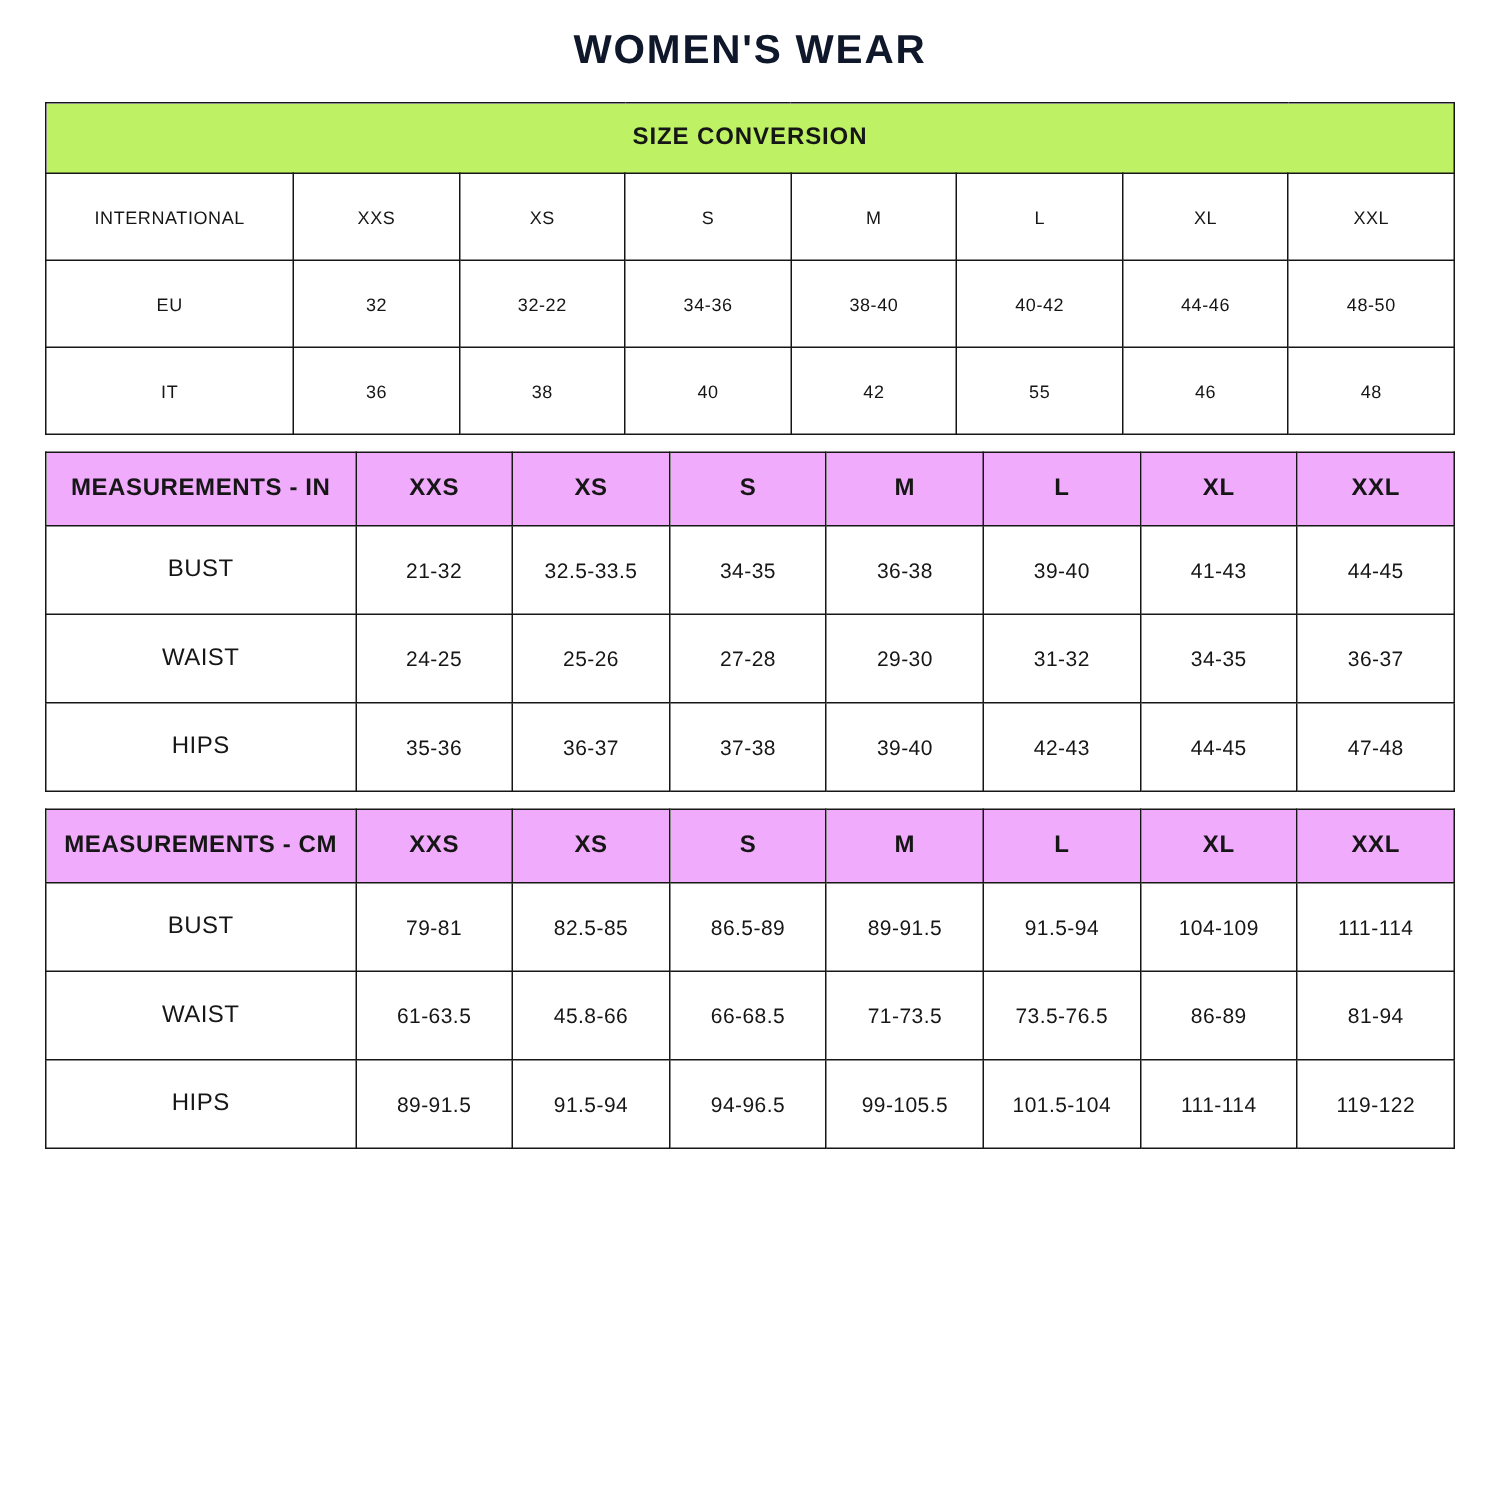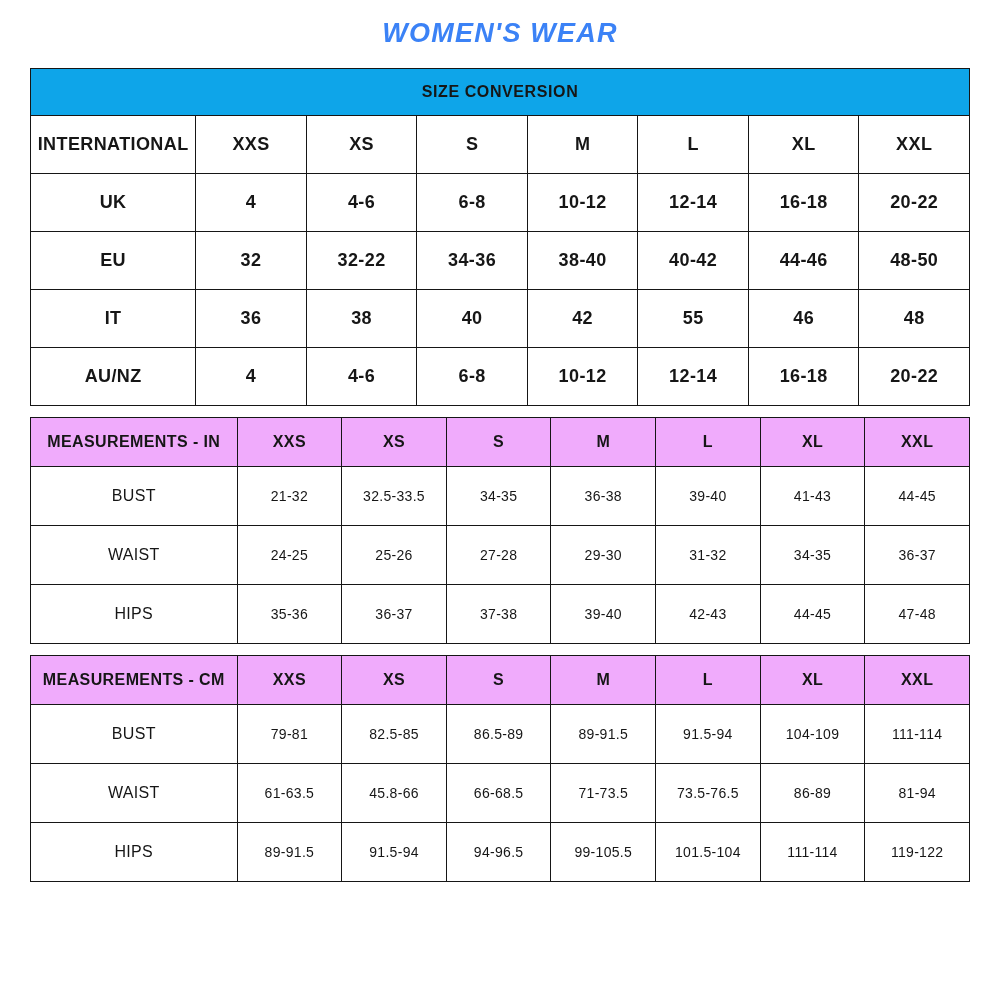--- a/index.html
+++ b/index.html
@@ -11,50 +11,49 @@
     color: #161616;
     overflow: hidden;
   }
   .page { padding: 12px 30px 0 30px; }
   .page-title {
     text-align: center;
     font-size: 27px;
     font-weight: 700;
     letter-spacing: 1.2px;
     margin: 6px 0 19px 0;
-    color: #3b82f6;
-    font-style: italic;
+    color: #0f172a;
   }
   table.tbl {
     width: 100%;
     border-collapse: collapse;
     table-layout: fixed;
     margin-bottom: 11px;
   }
   .tbl th, .tbl td {
     border: 1.5px solid #161616;
     text-align: center;
     vertical-align: middle;
     padding: 0 4px;
     overflow: hidden;
     white-space: nowrap;
   }
   
   .size-tbl .title-cell {
-    background: #0ea5e9;
+    background: #bef264;
     font-weight: 700;
     font-size: 16px;
     letter-spacing: 0.6px;
     height: 46px;
   }
   .size-tbl td {
     height: 57px;
-    font-size: 18px;
+    font-size: 12px;
     letter-spacing: 0.4px;
-    font-weight: 700;
+    font-weight: 400;
   }
   
   .meas-tbl th {
     background: #f0abfc;
     font-weight: 700;
     font-size: 16px;
     letter-spacing: 0.4px;
     height: 48px;
   }
   .meas-tbl td {
@@ -87,58 +86,38 @@
       <td>INTERNATIONAL</td>
       <td>XXS</td>
       <td>XS</td>
       <td>S</td>
       <td>M</td>
       <td>L</td>
       <td>XL</td>
       <td>XXL</td>
     </tr>
     <tr>
-      <td>UK</td>
-      <td>4</td>
-      <td>4-6</td>
-      <td>6-8</td>
-      <td>10-12</td>
-      <td>12-14</td>
-      <td>16-18</td>
-      <td>20-22</td>
-    </tr>
-    <tr>
       <td>EU</td>
       <td>32</td>
       <td>32-22</td>
       <td>34-36</td>
       <td>38-40</td>
       <td>40-42</td>
       <td>44-46</td>
       <td>48-50</td>
     </tr>
     <tr>
       <td>IT</td>
       <td>36</td>
       <td>38</td>
       <td>40</td>
       <td>42</td>
       <td>55</td>
       <td>46</td>
       <td>48</td>
-    </tr>
-    <tr>
-      <td>AU/NZ</td>
-      <td>4</td>
-      <td>4-6</td>
-      <td>6-8</td>
-      <td>10-12</td>
-      <td>12-14</td>
-      <td>16-18</td>
-      <td>20-22</td>
     </tr>
   </tbody>
     </table>
 
   <table class="tbl meas-tbl">
     <colgroup>
         <col class="c-lbl-lg">
         <col span="7">
       </colgroup>
     <tbody>

